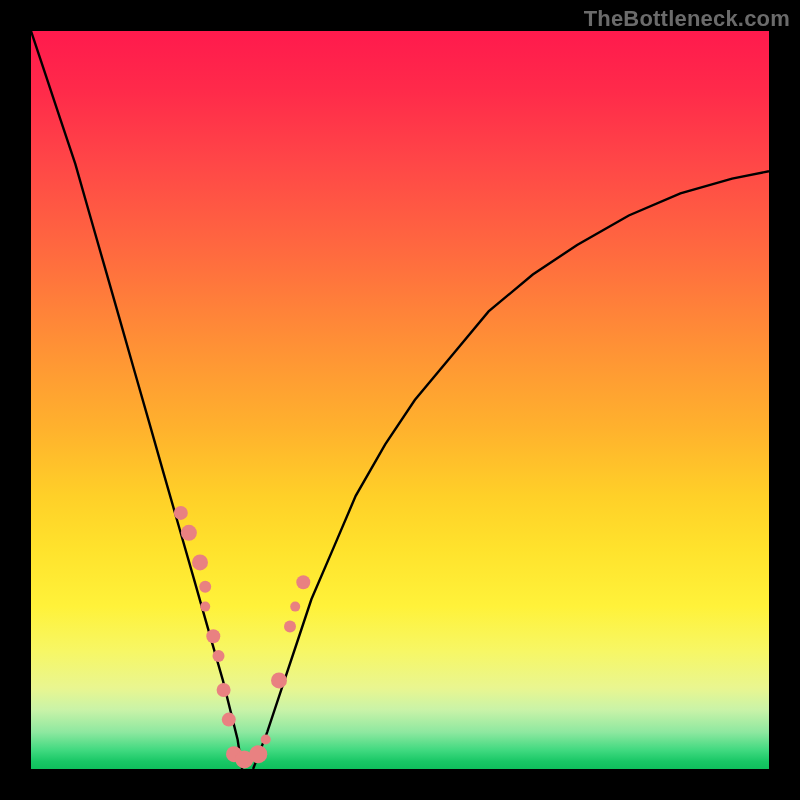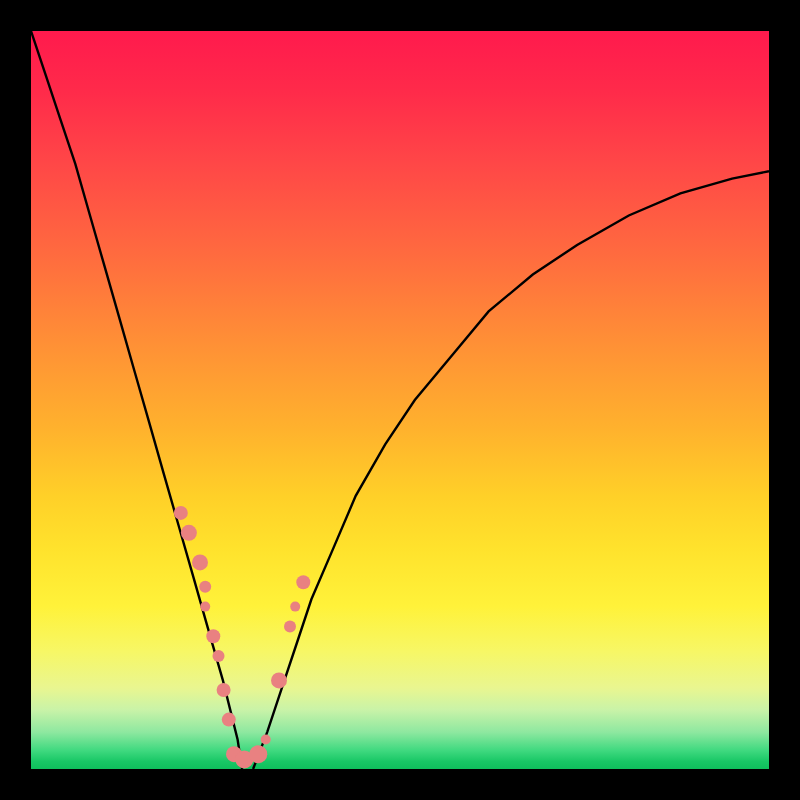--- a/index.html
+++ b/index.html
@@ -101,13 +101,14 @@
           <circle cx="213.3" cy="728.4" r="9" class="dot"></circle>
           <circle cx="227.3" cy="723.2" r="9" class="dot"></circle>
           <circle cx="234.7" cy="708.5" r="5" class="dot"></circle>
           <circle cx="248.0" cy="649.4" r="8" class="dot"></circle>
           <circle cx="259.0" cy="595.6" r="6" class="dot"></circle>
           <circle cx="264.2" cy="575.6" r="5" class="dot"></circle>
           <circle cx="272.3" cy="551.3" r="7" class="dot"></circle>
         </g>
     </svg>
   </div>
+  <div class="watermark">TheBottleneck.com</div>
 </div>
 
 </body></html>

